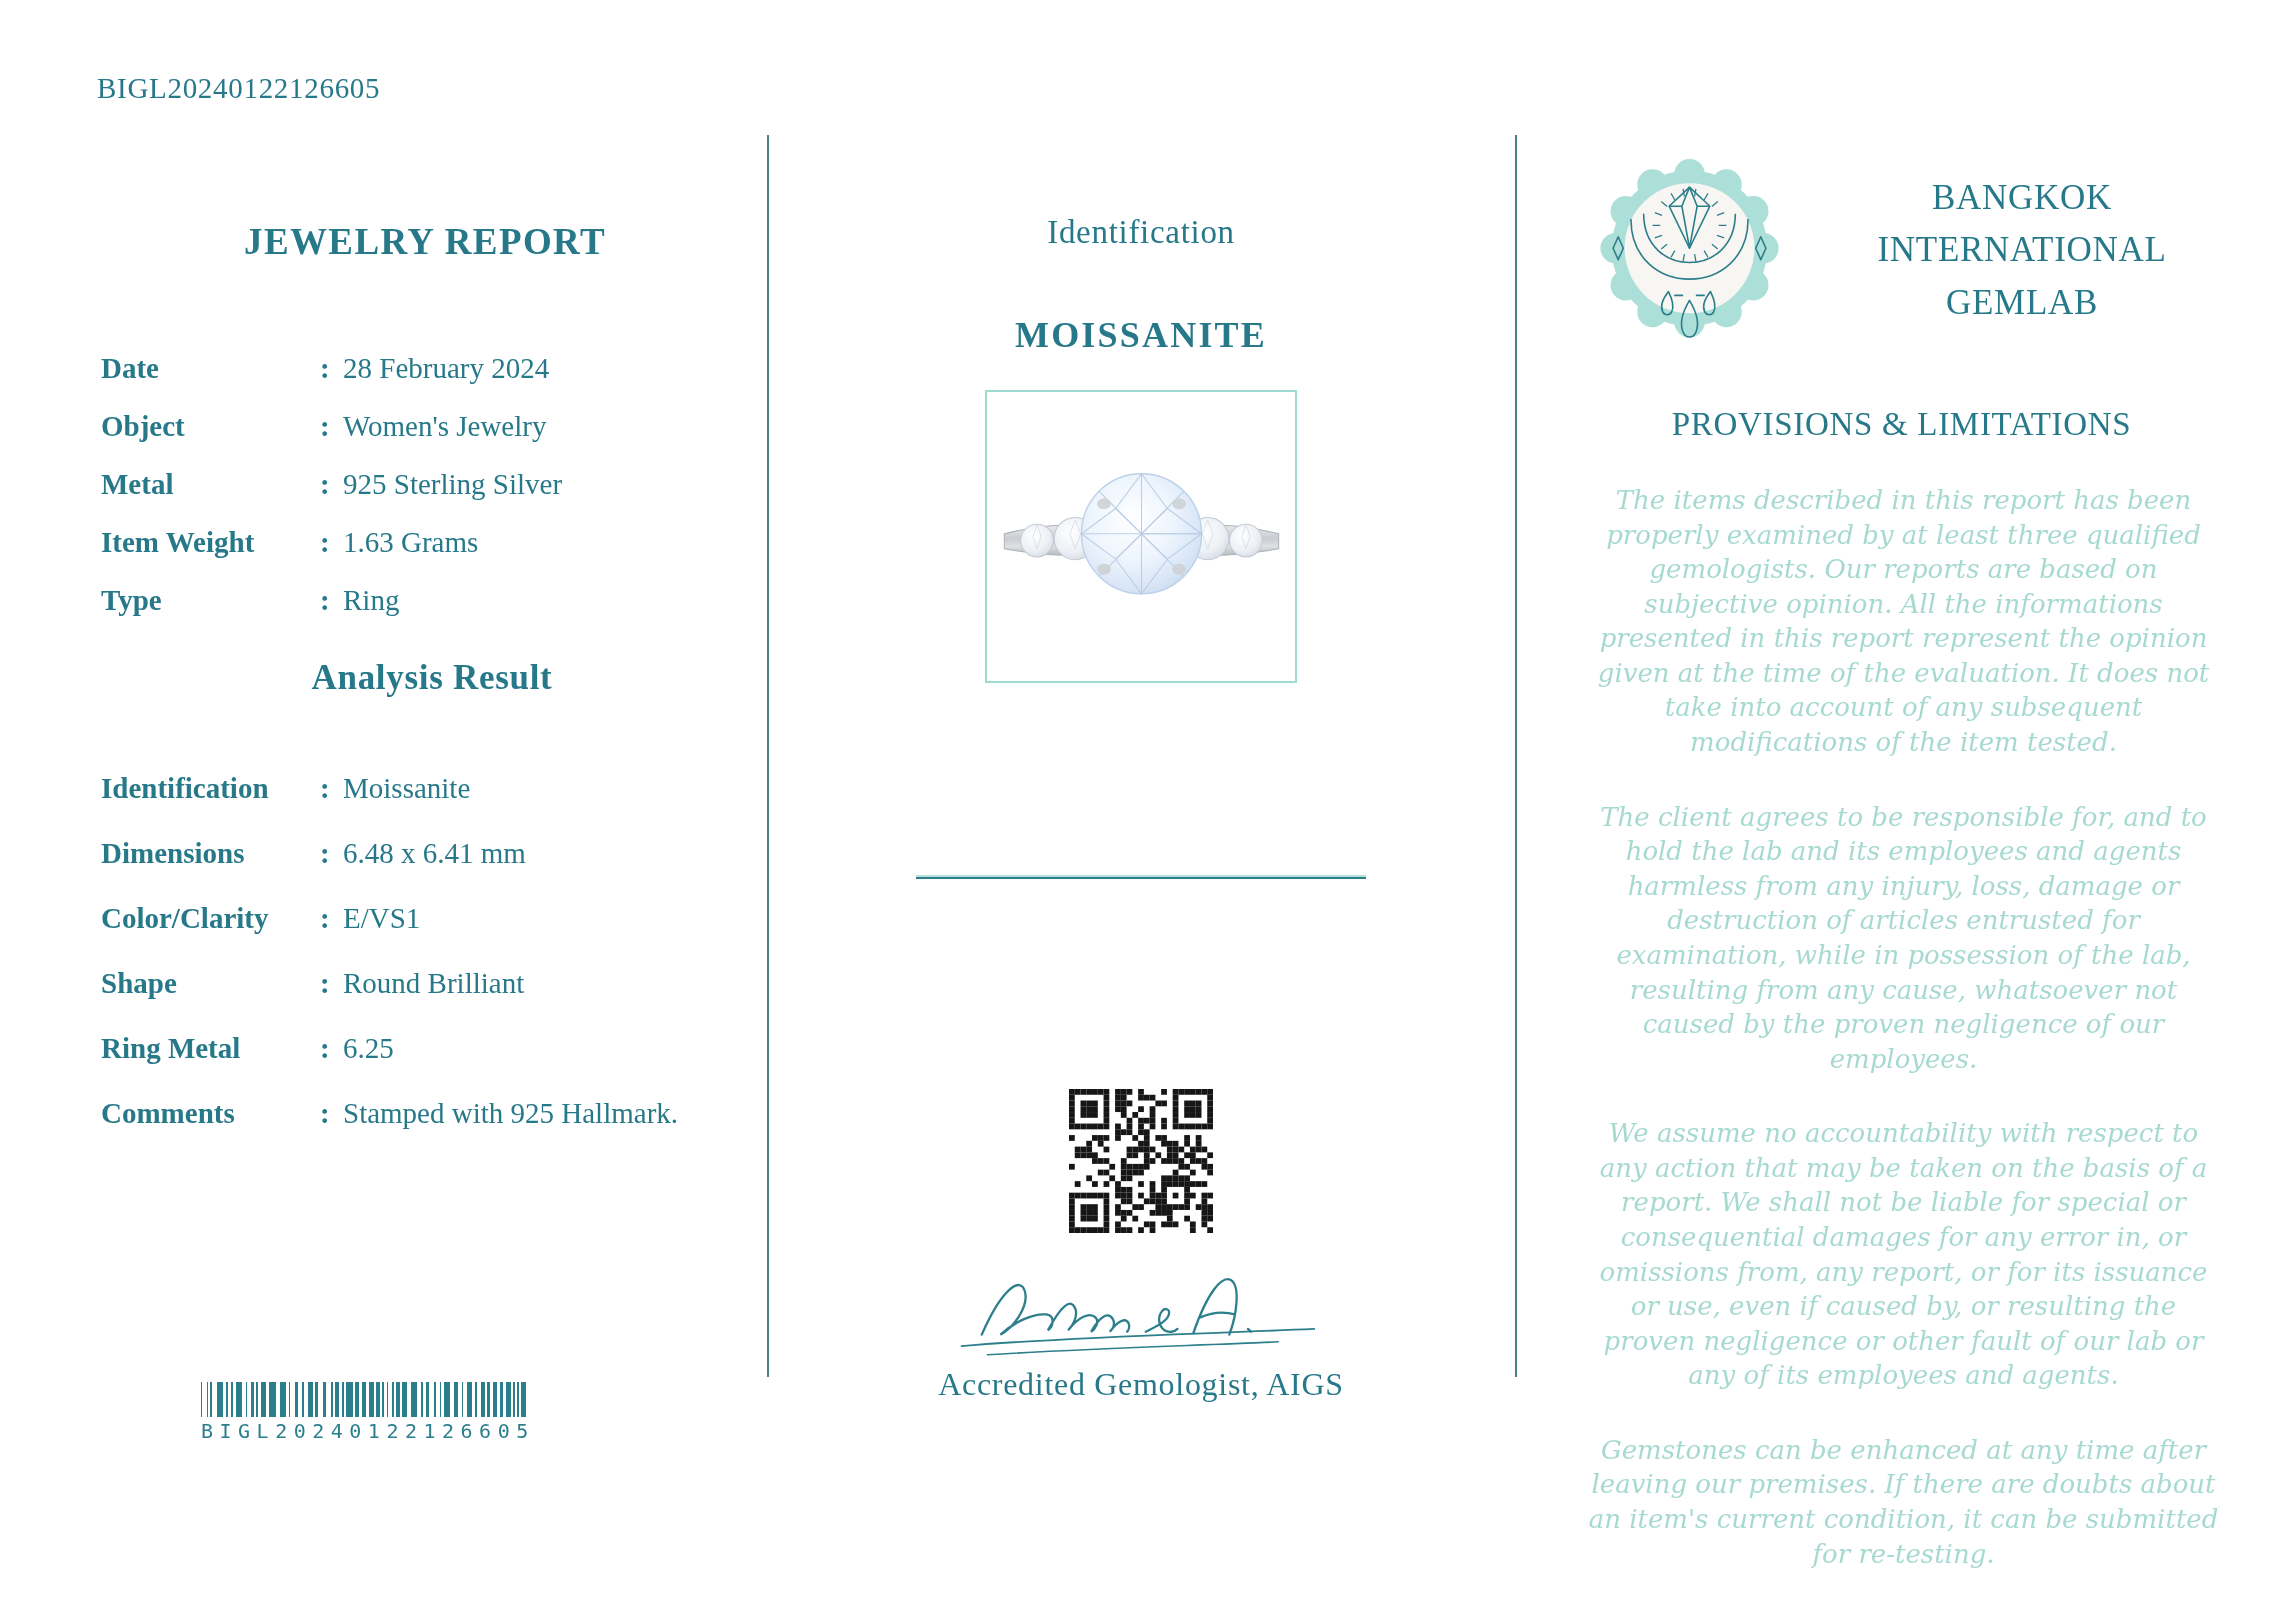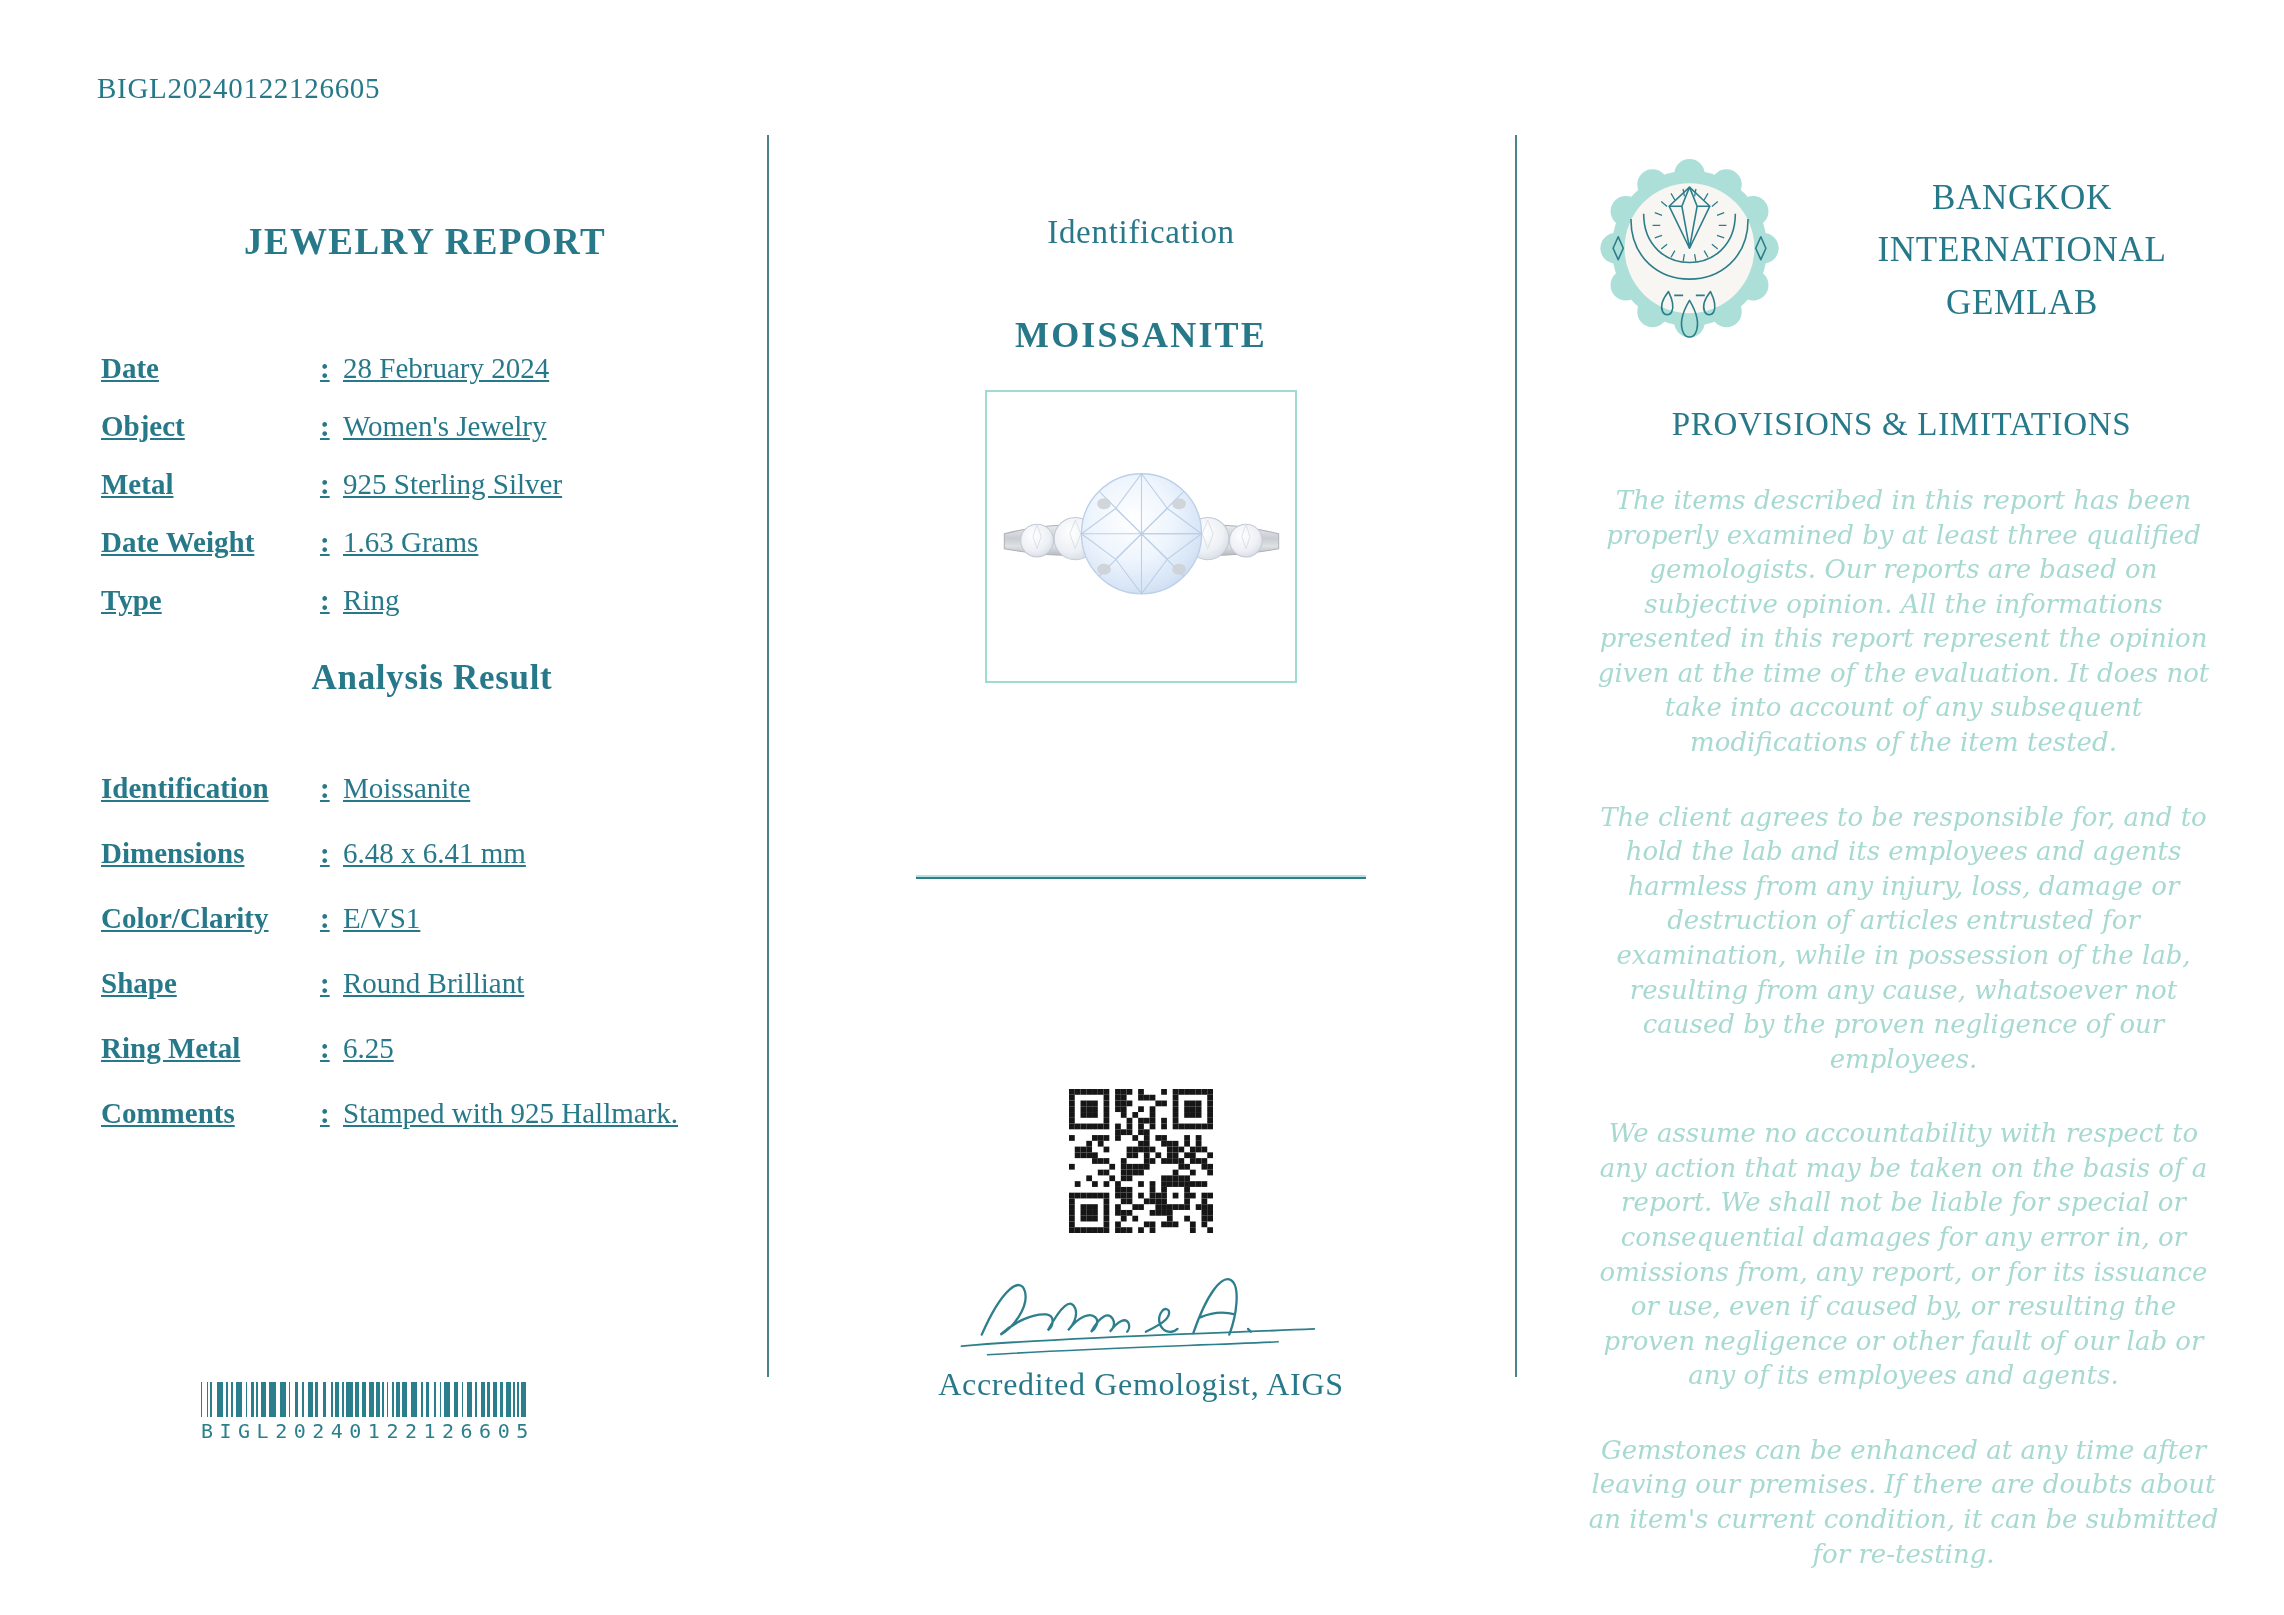--- a/index.html
+++ b/index.html
@@ -11,21 +11,21 @@
   }
   .divider{position:absolute;top:135px;height:1242px;width:2.2px;background:#4a838b;}
   #divider-left{left:767px;}
   #divider-right{left:1515px;}
 
   
   .col-left{position:absolute;left:0;top:0;width:767px;height:100%;}
   .report-number{position:absolute;left:97px;top:72px;font-size:29px;letter-spacing:0.7px;}
   .jewelry-title{position:absolute;left:94px;top:223px;width:662px;text-align:center;
     font-size:37px;font-weight:bold;letter-spacing:1.4px;line-height:1;}
-  .fields{position:absolute;left:101px;top:354px;width:662px;text-decoration:underline;}
+  .fields{position:absolute;left:101px;top:354px;width:662px;}
   .fields.analysis{top:774px;}
   .frow{display:flex;font-size:29px;line-height:1;margin-bottom:29px;}
   .fields.analysis .frow{margin-bottom:36px;}
   .frow .lbl{width:219px;font-weight:bold;flex:0 0 auto;}
   .frow .colon{width:23px;font-weight:bold;flex:0 0 auto;}
   .frow .val{flex:1 1 auto;white-space:nowrap;}
   .analysis-title{position:absolute;left:101px;top:660px;width:662px;text-align:center;
     font-size:35px;font-weight:bold;letter-spacing:0.7px;line-height:1;}
   .barcode-wrap{position:absolute;left:201px;top:1382px;width:337px;}
   .bars{height:35px;display:flex;align-items:stretch;}
@@ -77,21 +77,21 @@
       <span class="lbl">Object</span>
       <span class="colon">:</span>
       <span class="val">Women's Jewelry</span>
     </div>
     <div class="frow">
       <span class="lbl">Metal</span>
       <span class="colon">:</span>
       <span class="val">925 Sterling Silver</span>
     </div>
     <div class="frow">
-      <span class="lbl">Date Weight</span>
+      <span class="lbl">Item Weight</span>
       <span class="colon">:</span>
       <span class="val">1.63 Grams</span>
     </div>
     <div class="frow">
       <span class="lbl">Type</span>
       <span class="colon">:</span>
       <span class="val">Ring</span>
     </div>
   </div>
 

